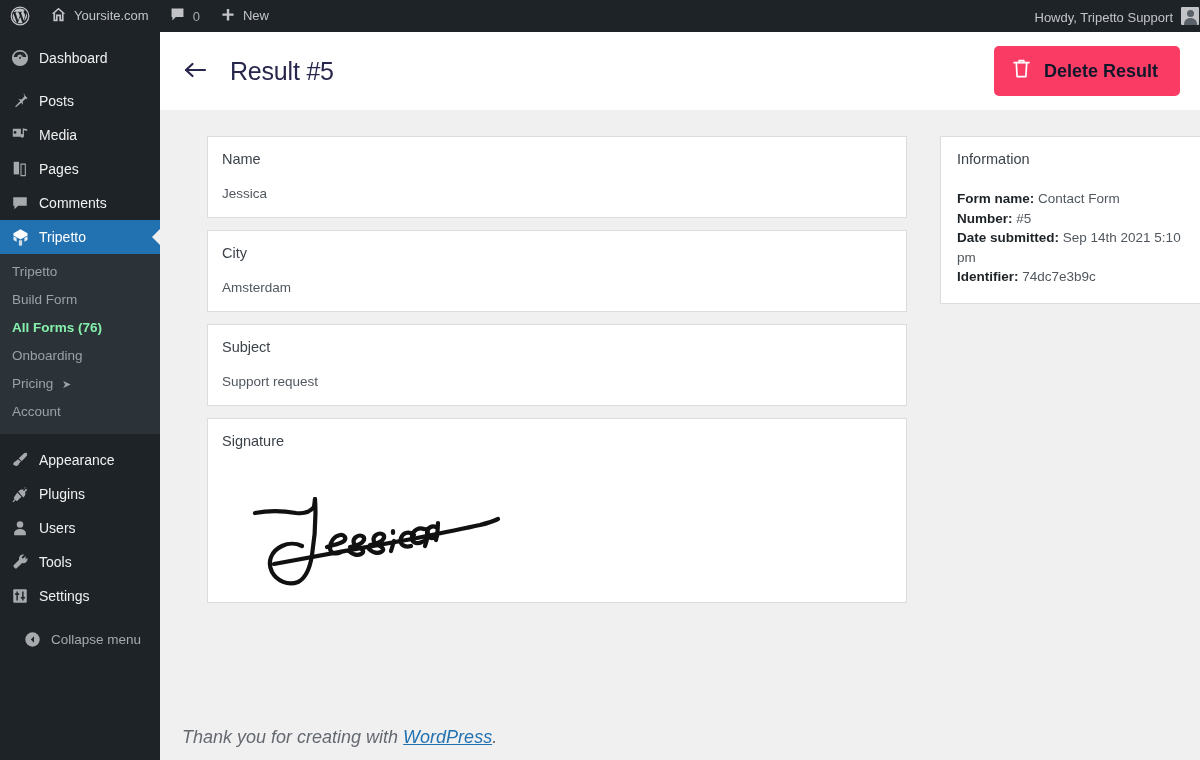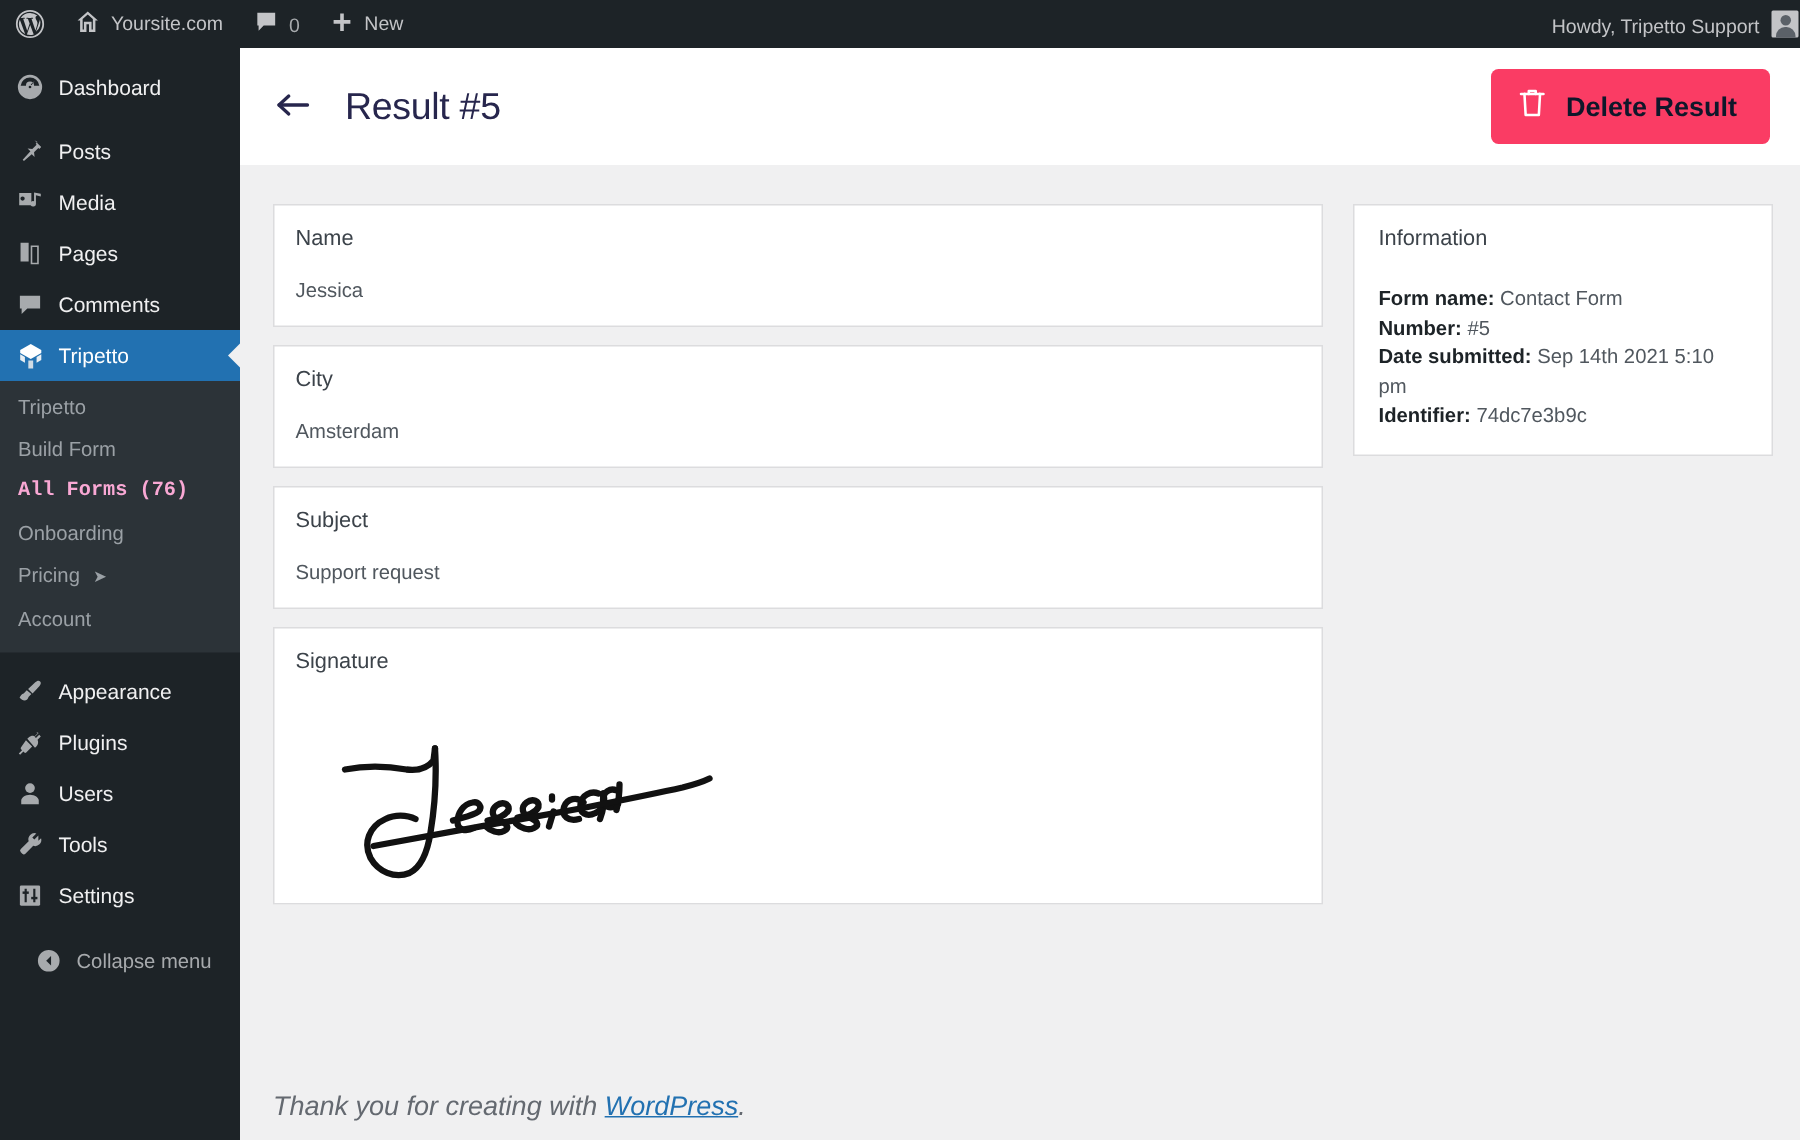--- a/index.html
+++ b/index.html
@@ -89,21 +89,21 @@
     background: #2c3338;
     padding: 4px 0 8px 0;
   }
   .submenu-item {
     display: block;
     padding: 6px 0 6px 12px;
     color: #9ba1a6; font-size: 13.5px;
     text-decoration: none;
     line-height: 16px;
   }
-  .submenu-item.current { color: #f9a8d4; font-weight: bold; font-family: Liberation Mono, monospace; }
+  .submenu-item.current { color: #86efac; font-weight: bold; }
   .submenu-item .ext { font-size: 11px; margin-left: 5px; }
   .collapse-item {
     display: flex; align-items: center;
     height: 34px; padding-left: 22px;
     color: #a7aaad; font-size: 13.5px;
     text-decoration: none;
   }
   .collapse-item .ci-icon {
     width: 20px; height: 20px; margin-right: 9px;
     display:flex; align-items:center; justify-content:center;
@@ -144,22 +144,23 @@
     height: 50px;
     padding: 0 22px 0 18px;
     font-size: 18px; font-weight: bold;
     font-family: "Liberation Sans", sans-serif;
     cursor: pointer;
   }
 
   #content {
     padding: 26px 20px 0 22px;
     display: flex;
-    gap: 20px;
+    gap: 33px;
     align-items: flex-start;
+    margin-left: 25px;
   }
   #col-left { width: 700px; flex: none; }
   #col-right { width: 280px; flex: none; }
 
   .card {
     background: #fff;
     border: 1px solid #dcdcde;
     margin-bottom: 12px;
     padding: 14px 14px 16px 14px;
   }

